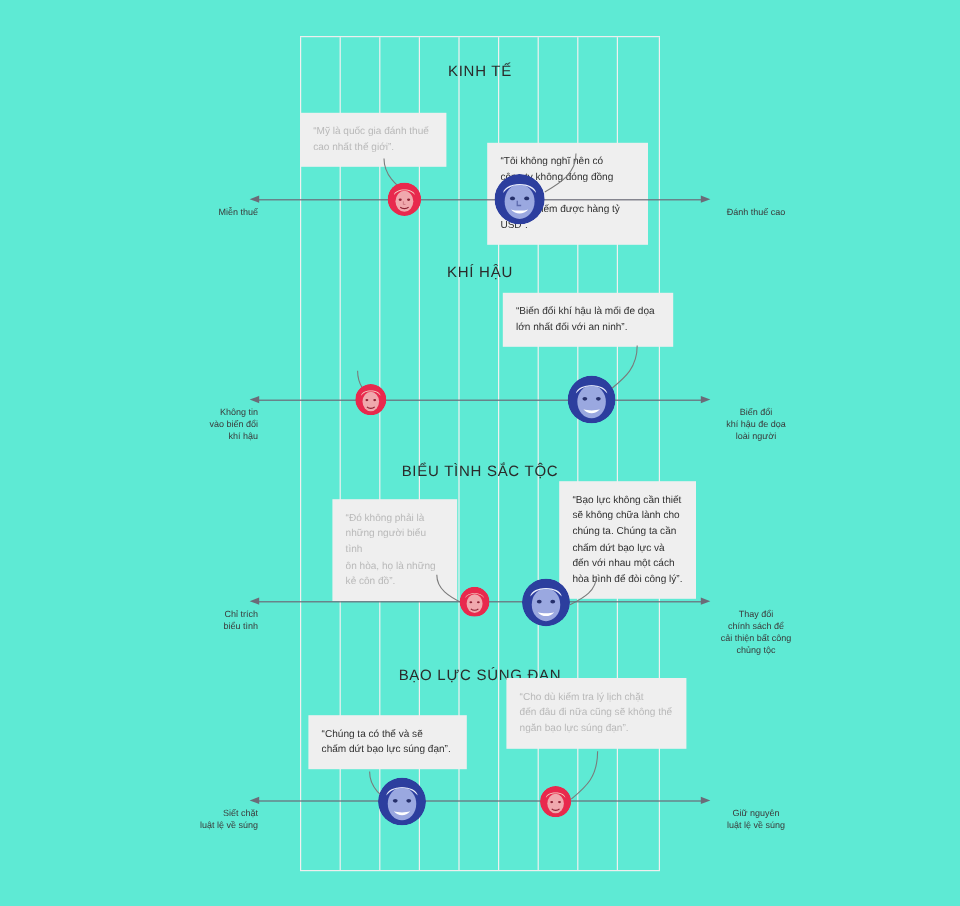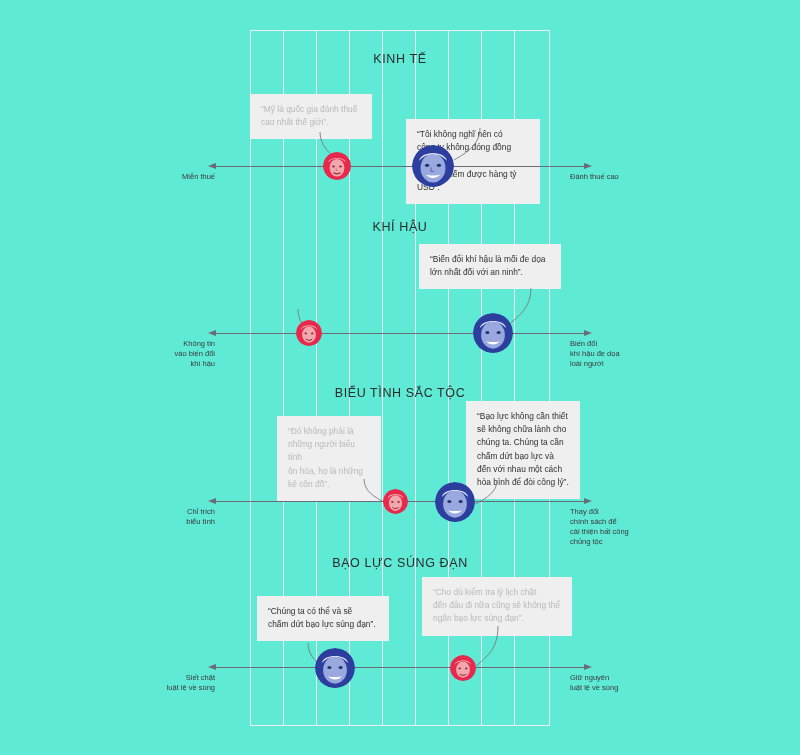--- a/index.html
+++ b/index.html
@@ -91,21 +91,21 @@
     font-size: 7.5px;
     line-height: 10px;
     color: #3a3a3a;
     white-space: pre-line;
   }
   .axis-label.left-lab {
     text-align: right;
     right: 0;
   }
   .axis-label.right-lab {
-    text-align: left;
+    text-align: center;
     left: 0;
   }
 
   
   .quote {
     position: absolute;
     box-sizing: border-box;
     background: #efefef;
     padding: 9px 11px 10px 11px;
     font-size: 8.4px;
@@ -308,21 +308,21 @@
     </div>
   </div>
 
   <div class="section" style="top:545px;height:210px;">
 
     <div class="section-title" style="top:11px;">BẠO LỰC SÚNG ĐẠN</div>
 
     <div class="quote biden" style="left:257px; top:51px; width:132px;">“Chúng ta có thể và sẽ
 chấm dứt bạo lực súng đạn”.</div>
 
-    <div class="quote trump" style="left:422px; top:32px; width:150px;">“Cho dù kiểm tra lý lịch chặt
+    <div class="quote trump" style="left:422px; top:20px; width:150px;">“Cho dù kiểm tra lý lịch chặt
 đến đâu đi nữa cũng sẽ không thể
 ngăn bạo lực súng đạn”.</div>
 
     <svg class="connector" style="left:304px; top:98px;" width="36" height="32" viewBox="0 0 36 32">
       <path d="M4,0 C4,14 14,21 26,28" fill="none" stroke="#7a7a7a" stroke-width="0.9"></path>
     </svg>
     <svg class="connector" style="left:468px; top:81px;" width="36" height="46" viewBox="0 0 36 46">
       <path d="M30,0 C30,22 20,30 8,40" fill="none" stroke="#7a7a7a" stroke-width="0.9"></path>
     </svg>
 

